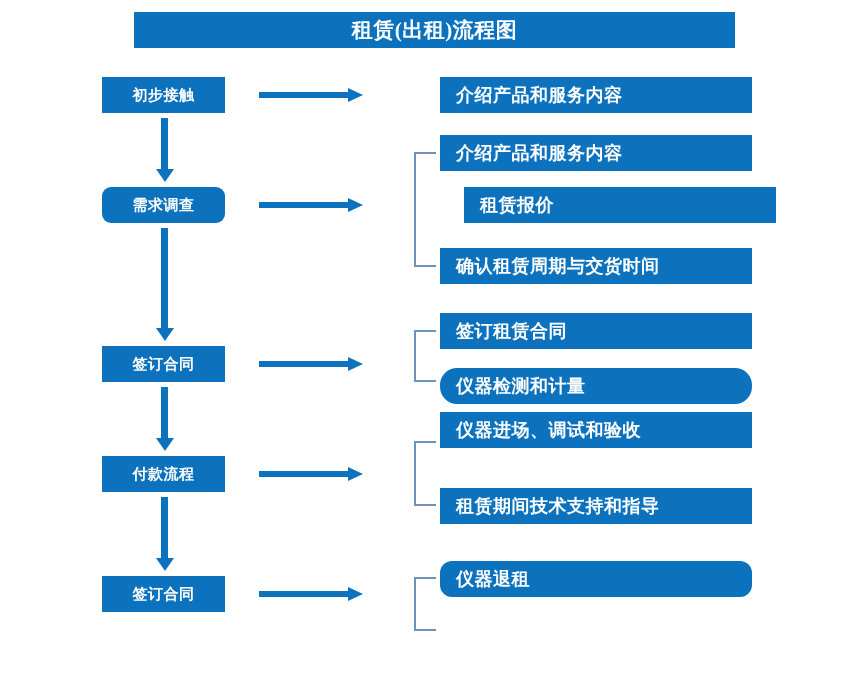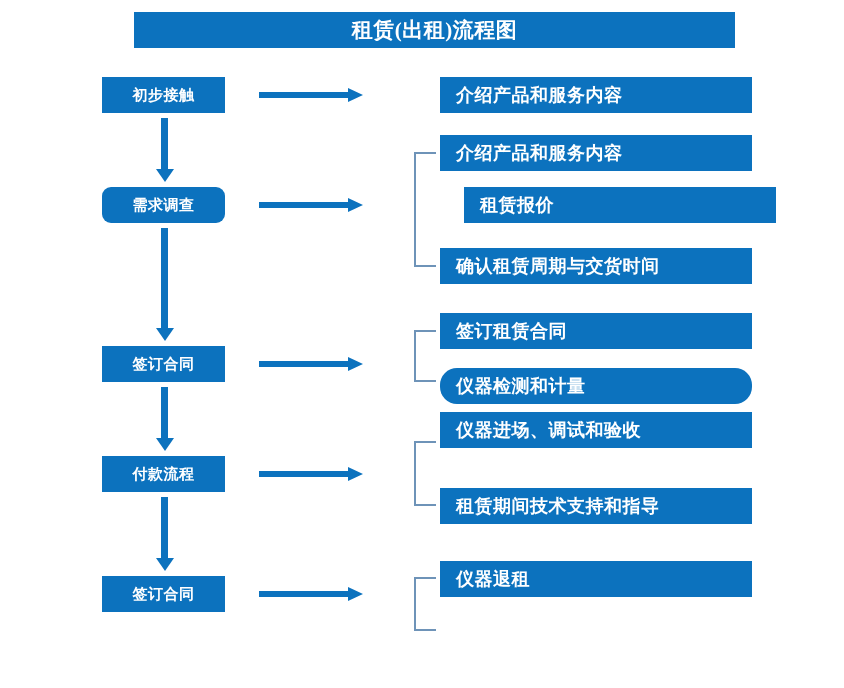--- a/index.html
+++ b/index.html
@@ -205,16 +205,16 @@
   <div class="node right" style="top:248px;">确认租赁周期与交货时间</div>
 
   <div class="node right" style="top:313px;">签订租赁合同</div>
 
   <div class="node right" style="top:368px;border-radius:17px;">仪器检测和计量</div>
 
   <div class="node right" style="top:412px;">仪器进场、调试和验收</div>
 
   <div class="node right" style="top:488px;">租赁期间技术支持和指导</div>
 
-  <div class="node right" style="top:561px;">仪器退租</div>
+  <div class="node right" style="top:561px;border-radius:12px;">仪器退租</div>
 
 
 </div>
 
 </body></html>

